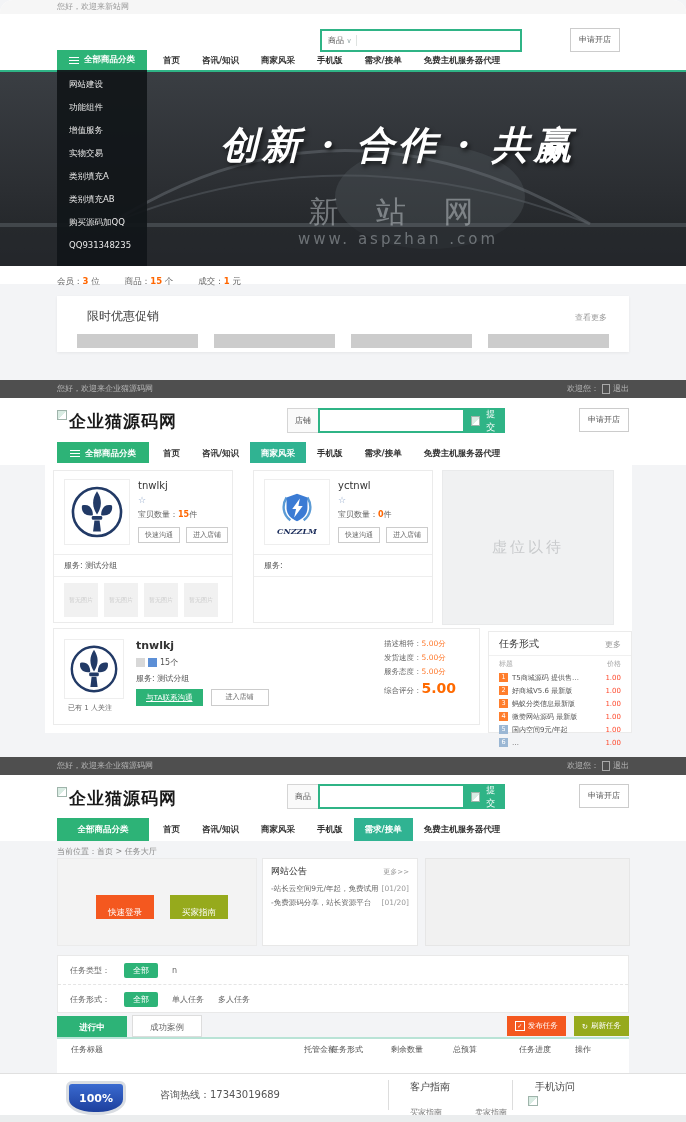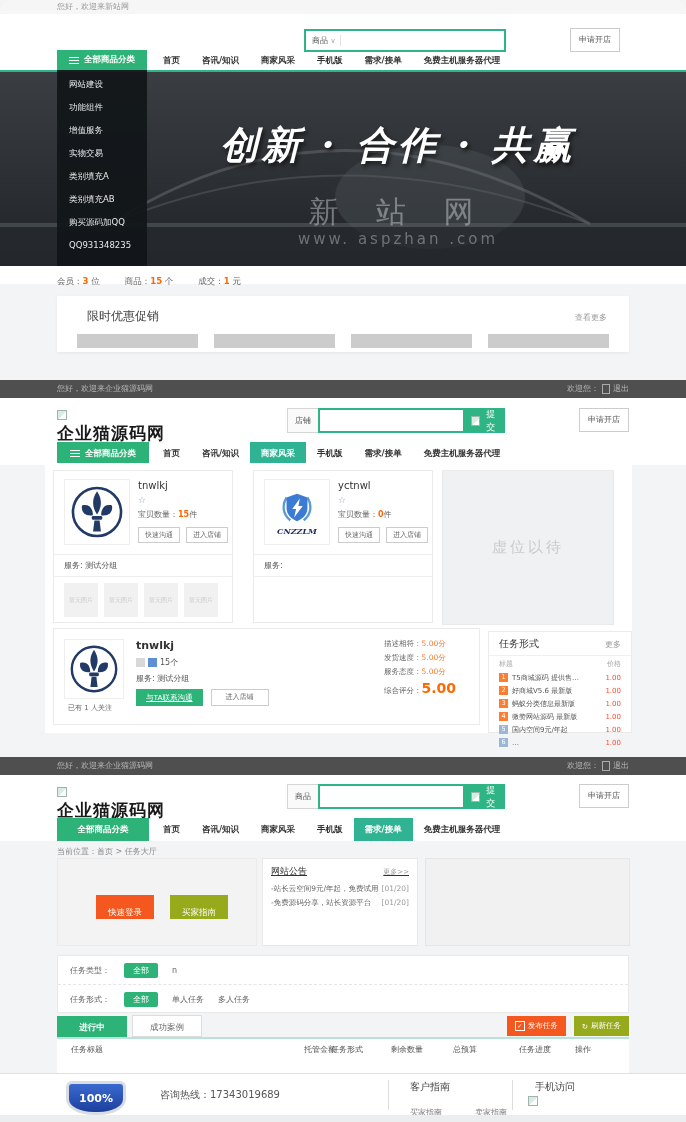--- a/index.html
+++ b/index.html
@@ -42,21 +42,21 @@
   
   .stat{margin-right:20px;font-size:8.5px;color:#666;}
   .onum{color:#f60;font-weight:bold;font-style:normal;}
   
   #promo{left:57px;right:57px;top:296px;height:56px;background:#fff;box-shadow:0 1px 3px rgba(0,0,0,.06);}
   .promo-title{left:30px;top:12px;font-size:12px;color:#444;}
   .promo-more{right:22px;top:16px;font-size:8px;color:#999;}
   .pbars{left:20px;right:20px;top:38px;height:14px;display:flex;gap:16px;}
   .pbar{flex:1;background:#ccc;}
   
-  .logo{display:flex;align-items:flex-start;gap:2px;flex-direction:column;}
+  .logo{display:flex;align-items:flex-start;gap:2px;}
   .logotext{font-size:17px;font-weight:bold;color:#1a1a1a;letter-spacing:1px;}
   .bimg{width:8px;height:8px;border:1px solid #9fb4ab;background:linear-gradient(135deg,#d9ece3 55%,#fff 55%);display:inline-block;}
   
   .card{background:#fff;border:1px solid #ebebeb;box-sizing:border-box;}
   .avatar{border:1px solid #eee;background:#fff;display:flex;align-items:center;justify-content:center;}
   .sbtn{border:1px solid #ccc;background:#fff;color:#666;font-size:7px;height:14px;line-height:14px;text-align:center;display:inline-block;padding:0 6px;}
   .srow{border-top:1px solid #eee;border-bottom:1px solid #eee;font-size:8px;color:#555;line-height:21px;padding-left:10px;}
   .thumb{width:34px;height:34px;background:#f1f1f1;color:#ccc;font-size:6px;display:flex;align-items:center;justify-content:center;}
   .star{color:#8fa6c9;font-size:9px;}
   .goods{font-size:8px;color:#666;}
@@ -104,21 +104,21 @@
 </style>
 </head>
 <body>
 
 <div id="s1" class="sec">
   <div class="a white" style="left:0;right:0;top:0;height:70px;"></div>
   <div class="tb-light a" style="left:0;right:0;top:0;">
     <span class="a" style="left:57px;">您好，欢迎来新站网</span>
   </div>
 
-  <div class="s1box a" style="left:304px;top:29px;width:198px;gap:48px;">
+  <div class="s1box a" style="left:320px;top:29px;width:198px;gap:48px;">
     <span class="s1cat"><span>商品</span> <i class="chev">∨</i></span>
     <input class="sinp" style="">
   </div>
   <div class="applybtn a" style="left:570px;top:28px;">申请开店</div>
 
   <div class="gcat a" style="left:57px;top:50px;width:90px;height:20px;">
     <span class="burger"></span>
       <span>全部商品分类</span>
   </div>
   <div class="tabs a" style="left:152px;top:50px;height:20px;line-height:20px;">
@@ -369,21 +369,21 @@
 
   <div class="crumb a" style="left:57px;top:89px;">
     <span>当前位置：</span><span>首页</span> <span>&gt;</span> <span>任务大厅</span>
   </div>
 
   <div class="a" style="left:57px;top:101px;width:200px;height:88px;background:#f3f3f3;border:1px solid #ebebeb;box-sizing:border-box;">
     <button class="pillbtn orange a" style="left:38px;top:36px;">快速登录</button>
     <button class="pillbtn olive a" style="left:112px;top:36px;">买家指南</button>
   </div>
   <div class="noticebox a" style="left:262px;top:101px;width:156px;height:88px;">
-    <div style="display:flex;justify-content:space-between;padding:6px 8px 4px;align-items:center;text-decoration:underline;">
+    <div style="display:flex;justify-content:space-between;padding:6px 8px 4px;align-items:center;">
       <span style="font-size:9px;color:#333;">网站公告</span>
       <span style="font-size:7px;color:#999;">更多&gt;&gt;</span>
     </div>
     <div class="nrow">
         <span>-站长云空间9元/年起，免费试用</span>
         <span class="ndate">[01/20]</span>
       </div>
     <div class="nrow">
         <span>-免费源码分享，站长资源平台</span>
         <span class="ndate">[01/20]</span>

